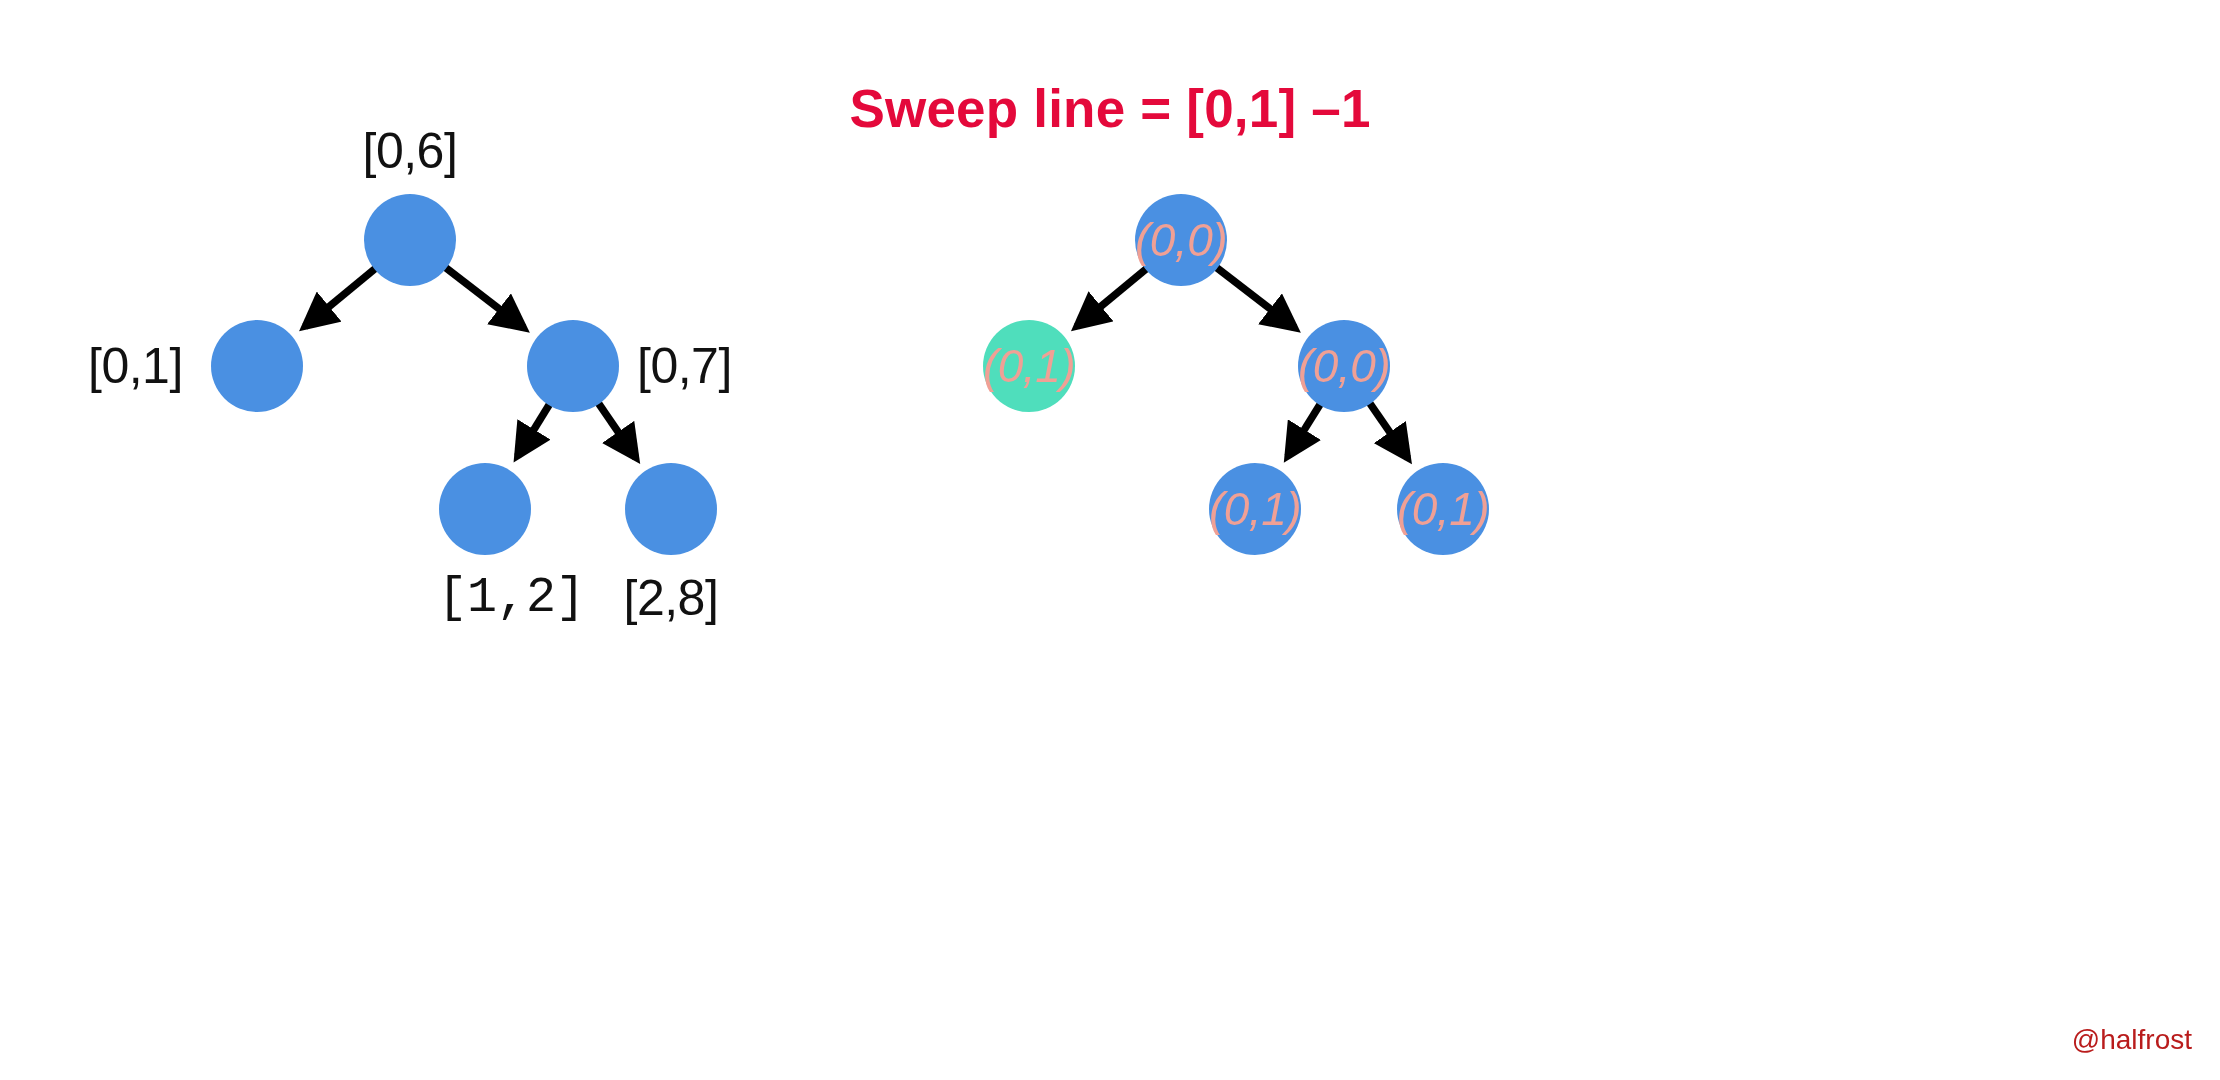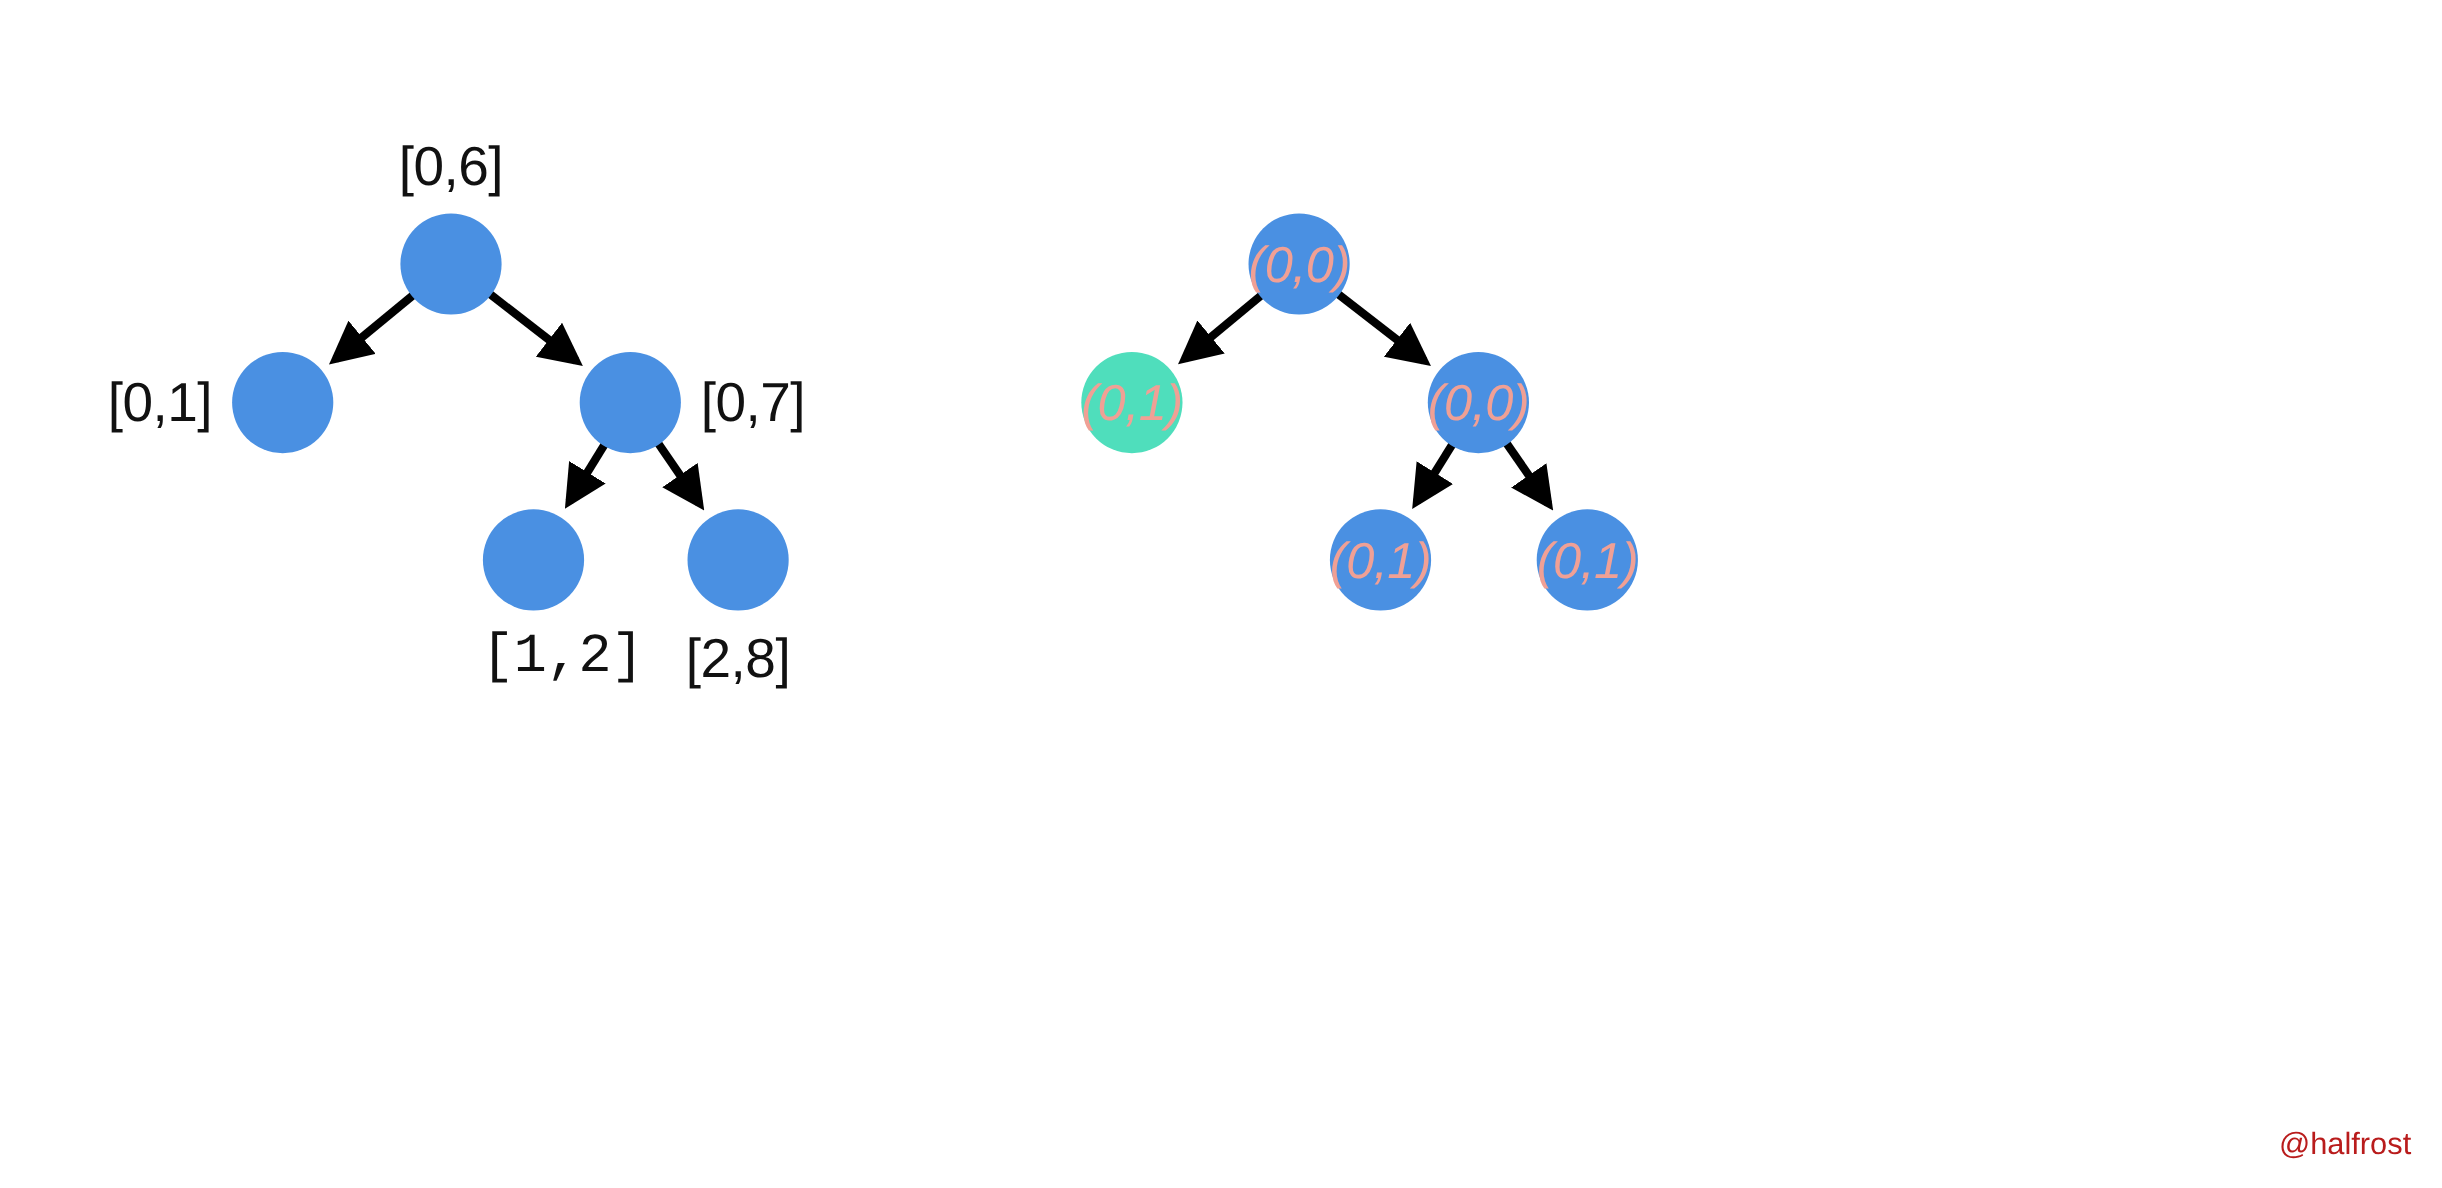--- a/index.html
+++ b/index.html
@@ -80,20 +80,21 @@
     font-weight: 400;
     color: #b91c1c;
     white-space: nowrap;
   }
 </style>
 </head>
 <body>
 
 <div id="stage">
 
+  <div class="title">Sweep line = [0,1] –1</div>
 
   <svg id="edges" viewBox="0 0 2220 1080" xmlns="http://www.w3.org/2000/svg">
     <defs>
       <marker id="arrowhead" markerWidth="5.2" markerHeight="5.2" refX="4.2" refY="2.6" orient="auto" markerUnits="strokeWidth">
         <path d="M0,0 L5.2,2.6 L0,5.2 Z" fill="#000000"></path>
       </marker>
     </defs>
     <g id="edge-group" stroke="#000000" stroke-width="7.5" marker-end="url(#arrowhead)" fill="none" stroke-linecap="butt">
         <line x1="376.0350696328498" y1="267.9711191258884" x2="304.8596746082571" y2="326.58615032261184"></line>
         <line x1="444.81184265748607" y1="266.90976794382357" x2="523.9469489826333" y2="328.08169062461224"></line>
@@ -103,21 +104,21 @@
         <line x1="1215.811842657486" y1="266.90976794382357" x2="1294.9469489826333" y2="328.08169062461224"></line>
         <line x1="1320.7505322395205" y1="403.35588640166935" x2="1287.7606136624938" y2="456.362160070375"></line>
         <line x1="1369.0452390685336" y1="402.1764564323263" x2="1407.7089813125208" y2="458.02408411808574"></line>
       </g>
   </svg>
 
   <div id="left-tree-layer">
       <div class="node blue" style="left: 364px; top: 194px; width: 92px; height: 92px; background: rgb(74, 144, 226);"></div>
       <div class="ext-label" style="left: 362.5px; top: 126px;">[0,6]</div>
       <div class="node blue" style="left: 211px; top: 320px; width: 92px; height: 92px; background: rgb(74, 144, 226);"></div>
-      <div class="ext-label" style="left: 98px; top: 341px;">[0,1]</div>
+      <div class="ext-label" style="left: 88px; top: 341px;">[0,1]</div>
       <div class="node blue" style="left: 527px; top: 320px; width: 92px; height: 92px; background: rgb(74, 144, 226);"></div>
       <div class="ext-label" style="left: 637px; top: 341px;">[0,7]</div>
       <div class="node blue" style="left: 439px; top: 463px; width: 92px; height: 92px; background: rgb(74, 144, 226);"></div>
       <div class="ext-label" style="left: 437.5px; top: 573px; font-family: Liberation Mono, monospace;">[1,2]</div>
       <div class="node blue" style="left: 625px; top: 463px; width: 92px; height: 92px; background: rgb(74, 144, 226);"></div>
       <div class="ext-label" style="left: 623.5px; top: 573px;">[2,8]</div>
     </div>
   <div id="right-tree-layer">
       <div class="node blue" style="left: 1135px; top: 194px; width: 92px; height: 92px; background: rgb(74, 144, 226);">
         <span class="node-text" style="color: rgb(240, 160, 149);">(0,0)</span>

